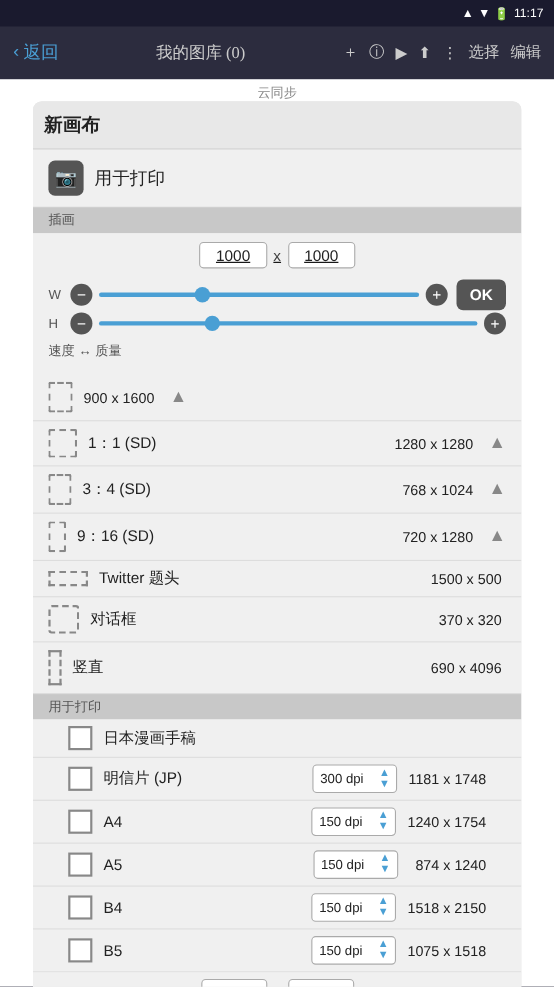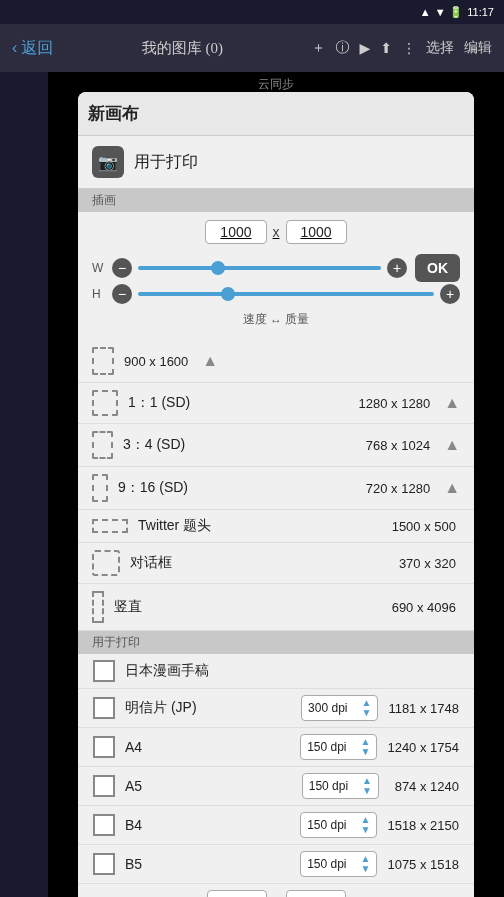--- a/index.html
+++ b/index.html
@@ -55,24 +55,23 @@
     .nav-right {
       display: flex;
       align-items: center;
       gap: 10px;
       color: #cccccc;
       font-size: 14px;
     }
 
     
     .main-area {
-      background: #000000;
+      background: #ffffff;
       height: calc(897px - 72px);
       position: relative;
-      margin-left: 48px;
     }
 
     
     .dialog {
       position: absolute;
       top: 20px;
       left: 30px;
       right: 30px;
       background: #e8e8e8;
       border-radius: 8px;
@@ -219,25 +218,24 @@
       border: none;
       border-radius: 6px;
       padding: 6px 12px;
       font-size: 14px;
       font-weight: bold;
       cursor: pointer;
       margin-left: 4px;
     }
 
     .speed-quality-label {
-      text-align: center;
+      text-align: left;
       font-size: 12px;
       color: #555;
       padding: 3px 0 4px 0;
-      font-family: Liberation Serif, serif;
     }
 
     
     .preset-list {
       background: #f0f0f0;
     }
     .preset-item {
       display: flex;
       align-items: center;
       padding: 7px 14px;
@@ -266,21 +264,21 @@
       font-size: 16px;
     }
 
     
     .print-section {
       background: #f0f0f0;
     }
     .print-item {
       display: flex;
       align-items: center;
-      padding: 6px 15px;
+      padding: 6px 32px;
       border-bottom: 1px solid #ddd;
       gap: 10px;
     }
     .checkbox {
       width: 22px;
       height: 22px;
       border: 2px solid #888;
       background: white;
       flex-shrink: 0;
     }

